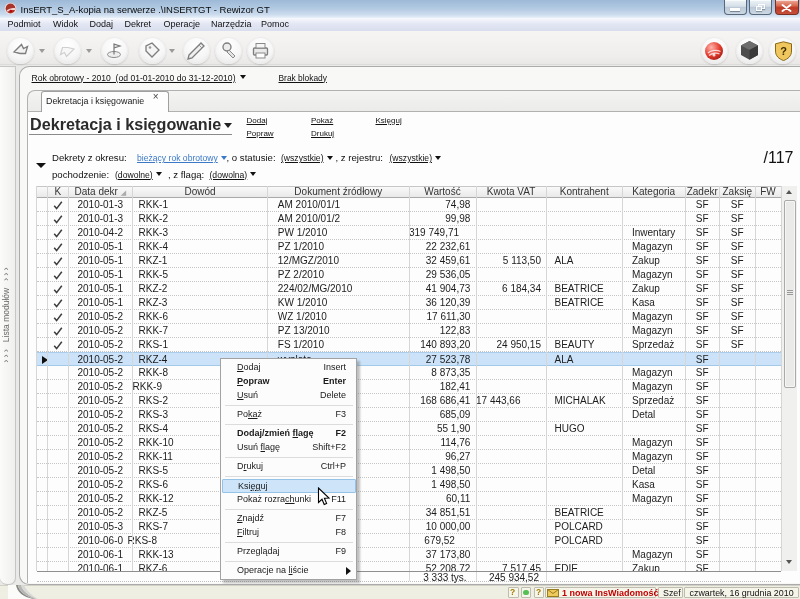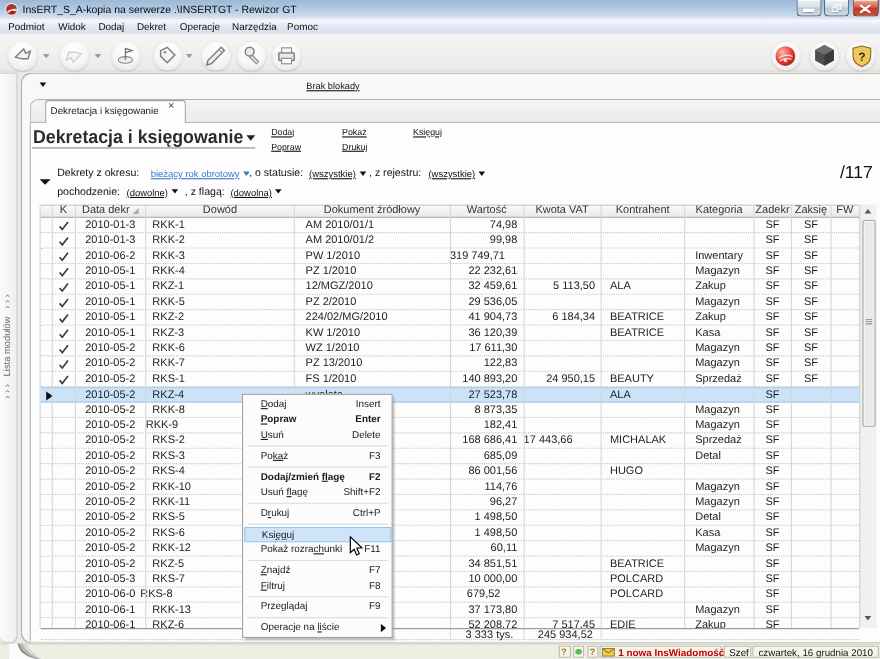--- a/index.html
+++ b/index.html
@@ -176,21 +176,21 @@
     <polygon points="10.5,1 19,5.5 10.5,10 2,5.5" fill="#6d6d6d"></polygon>
     <polygon points="10.5,10 19,5.5 19,15 10.5,19.8" fill="#3a3a3a"></polygon>
   </svg>
 <svg class="abs" style="left:773.5px;top:40.5px;width:19px;height:20px" viewBox="0 0 19 20">
     <path d="M9.5,0.8 L17.5,2.8 L17.5,10 C17.5,15 14,18 9.5,19.5 C5,18 1.5,15 1.5,10 L1.5,2.8 Z" fill="#efc75e" stroke="#8a6914" stroke-width="1"></path>
     <text x="9.5" y="14" font-size="11" font-weight="bold" text-anchor="middle" fill="#3c2c00">?</text>
   </svg>
 <div class="abs" id="sidebar"></div>
 <div class="abs" id="sidetxt">› › › &nbsp;&nbsp;Lista modułów&nbsp;&nbsp; › › ›</div>
 <div class="abs" id="page1"></div>
-<div class="abs" id="rokbar"><span class="da" style="margin-left:4px"></span><span style="text-decoration:underline;position:absolute;left:247px;top:0;font-size:8.4px">Brak blokady</span></div>
+<div class="abs" id="rokbar"><span style="text-decoration:underline">Rok obrotowy - 2010&nbsp; (od 01-01-2010 do 31-12-2010)</span><span class="da" style="margin-left:4px"></span><span style="text-decoration:underline;position:absolute;left:247px;top:0;font-size:8.4px">Brak blokady</span></div>
 <div class="abs" id="tabstrip"></div>
 <div class="abs" id="content"></div>
 <div class="abs" id="tab">
     <span class="t">Dekretacja i księgowanie</span>
     <span class="x">×</span>
   </div>
 <div class="abs" id="hd">Dekretacja i księgowanie</div>
 <div class="abs" id="hd-ul"></div>
 <div class="abs" id="hd-drop"></div>
 <div class="hlink" style="left:246.5px;top:115.5px">Dodaj</div>
@@ -256,21 +256,21 @@
 <div class="cell" style="left:102.0px">RKK-2</div>
 <div class="cell" style="left:241.3px">AM 2010/01/2</div>
 <div class="cell" style="left:372.5px;width:61.3px;text-align:right">99,98</div>
 <div class="cell" style="left:648.5px;width:34.5px;text-align:center">SF</div>
 <div class="cell" style="left:683.0px;width:35.5px;text-align:center">SF</div>
 </div>
 <div class="row" style="top:28px">
 <svg class="abs" style="left:16.5px;top:2.5px;width:10px;height:9px;z-index:5" viewBox="0 0 10 9">
         <path d="M1.2,4.8 L3.6,7.6 L8.8,0.8" fill="none" stroke="#3c3c3c" stroke-width="1.5"></path>
       </svg>
-<div class="cell" style="left:31.5px;width:64.5px;text-align:center">2010-06-2</div>
+<div class="cell" style="left:31.5px;width:64.5px;text-align:center">2010-04-2</div>
 <div class="cell" style="left:102.0px">RKK-3</div>
 <div class="cell" style="left:241.3px">PW 1/2010</div>
 <div class="cell" style="left:372.5px;width:61.3px;text-align:left">319 749,71</div>
 <div class="cell" style="left:595.5px">Inwentary</div>
 <div class="cell" style="left:648.5px;width:34.5px;text-align:center">SF</div>
 <div class="cell" style="left:683.0px;width:35.5px;text-align:center">SF</div>
 </div>
 <div class="row" style="top:42px">
 <svg class="abs" style="left:16.5px;top:2.5px;width:10px;height:9px;z-index:5" viewBox="0 0 10 9">
         <path d="M1.2,4.8 L3.6,7.6 L8.8,0.8" fill="none" stroke="#3c3c3c" stroke-width="1.5"></path>
@@ -409,21 +409,21 @@
 <div class="row" style="top:210px">
 <div class="cell" style="left:31.5px;width:64.5px;text-align:center">2010-05-2</div>
 <div class="cell" style="left:102.0px">RKS-3</div>
 <div class="cell" style="left:372.5px;width:61.3px;text-align:right">685,09</div>
 <div class="cell" style="left:595.5px">Detal</div>
 <div class="cell" style="left:648.5px;width:34.5px;text-align:center">SF</div>
 </div>
 <div class="row" style="top:224px">
 <div class="cell" style="left:31.5px;width:64.5px;text-align:center">2010-05-2</div>
 <div class="cell" style="left:102.0px">RKS-4</div>
-<div class="cell" style="left:372.5px;width:61.3px;text-align:right">86 001,56</div>
+<div class="cell" style="left:372.5px;width:61.3px;text-align:right">55 1,90</div>
 <div class="cell" style="left:518.0px">HUGO</div>
 <div class="cell" style="left:648.5px;width:34.5px;text-align:center">SF</div>
 </div>
 <div class="row" style="top:238px">
 <div class="cell" style="left:31.5px;width:64.5px;text-align:center">2010-05-2</div>
 <div class="cell" style="left:102.0px">RKK-10</div>
 <div class="cell" style="left:372.5px;width:61.3px;text-align:right">114,76</div>
 <div class="cell" style="left:595.5px">Magazyn</div>
 <div class="cell" style="left:648.5px;width:34.5px;text-align:center">SF</div>
 </div>

